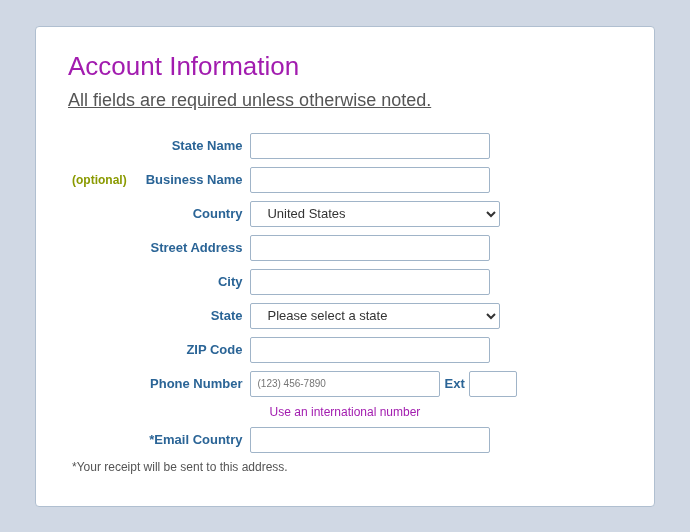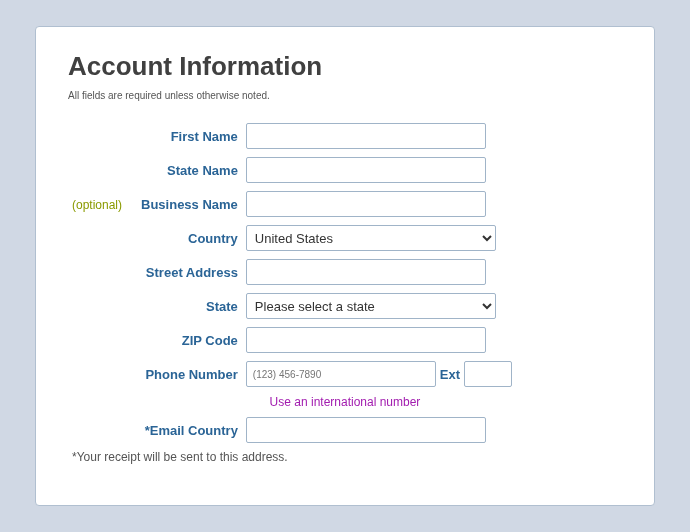--- a/index.html
+++ b/index.html
@@ -22,30 +22,31 @@
     .card {
       background: #ffffff;
       border: 1px solid #b0bfd0;
       border-radius: 4px;
       padding: 24px 32px 28px 32px;
       width: 620px;
       min-height: 480px;
     }
 
     .page-title {
-      color: #404040;
+      color: #a21caf;
       font-size: 26px;
-      font-weight: 700;
+      font-weight: 400;
       margin-bottom: 8px;
     }
 
     .subtitle {
       color: #555;
-      font-size: 10px;
+      font-size: 18px;
       margin-bottom: 18px;
+      text-decoration: underline;
     }
 
     .form-table {
       width: 100%;
       border-collapse: collapse;
     }
 
     .form-table tr {
       margin-bottom: 4px;
     }
@@ -60,21 +61,21 @@
       width: 160px;
       padding-right: 10px;
       color: #2a6496;
       font-weight: bold;
       font-size: 13px;
       white-space: nowrap;
     }
 
     .optional-tag {
       color: #8a9a00;
-      font-weight: normal;
+      font-weight: bold;
       font-size: 12px;
       margin-right: 19px;
     }
 
     .input-cell {
       padding-left: 4px;
     }
 
     input[type="text"] {
       border: 1px solid #a0b4c8;
@@ -83,21 +84,21 @@
       font-size: 10px;
       color: #333;
       width: 240px;
       height: 26px;
       outline: none;
     }
 
     select {
       border: 1px solid #a0b4c8;
       border-radius: 2px;
-      padding: 3px 4px;
+      padding: 3px 12px;
       font-size: 13px;
       color: #333;
       width: 250px;
       height: 26px;
       background: #fff;
       outline: none;
       cursor: pointer;
     }
 
     .phone-row {
@@ -145,26 +146,20 @@
 </head>
 <body>
 
 <div class="card">
   <h1 class="page-title">Account Information</h1>
   <p class="subtitle">All fields are required unless otherwise noted.</p>
 
   <table class="form-table">
     <tbody>
 
-      <tr>
-        <td class="label-cell">First Name</td>
-        <td class="input-cell">
-          <input type="text" style="">
-        </td>
-      </tr>
 
       <tr>
         <td class="label-cell">State Name</td>
         <td class="input-cell">
           <input type="text" style="">
         </td>
       </tr>
 
       <tr>
         <td class="label-cell">
@@ -187,20 +182,26 @@
         </td>
       </tr>
 
       <tr>
         <td class="label-cell">Street Address</td>
         <td class="input-cell">
           <input type="text" style="">
         </td>
       </tr>
 
+      <tr>
+        <td class="label-cell">City</td>
+        <td class="input-cell">
+          <input type="text" style="">
+        </td>
+      </tr>
 
       <tr>
         <td class="label-cell">State</td>
         <td class="input-cell">
           <select>
             <option value="" selected="">Please select a state</option>
             <option value="AL">Alabama</option>
             <option value="AK">Alaska</option>
             <option value="AZ">Arizona</option>
             <option value="CA">California</option>

